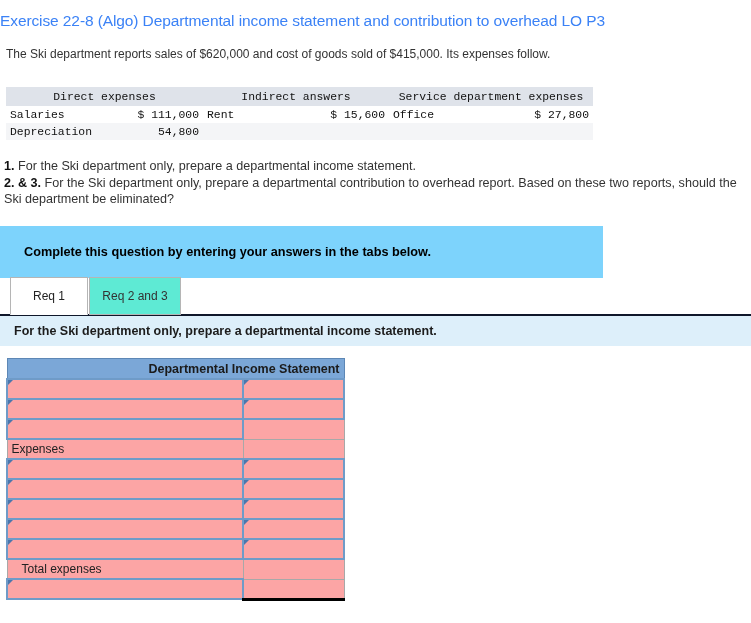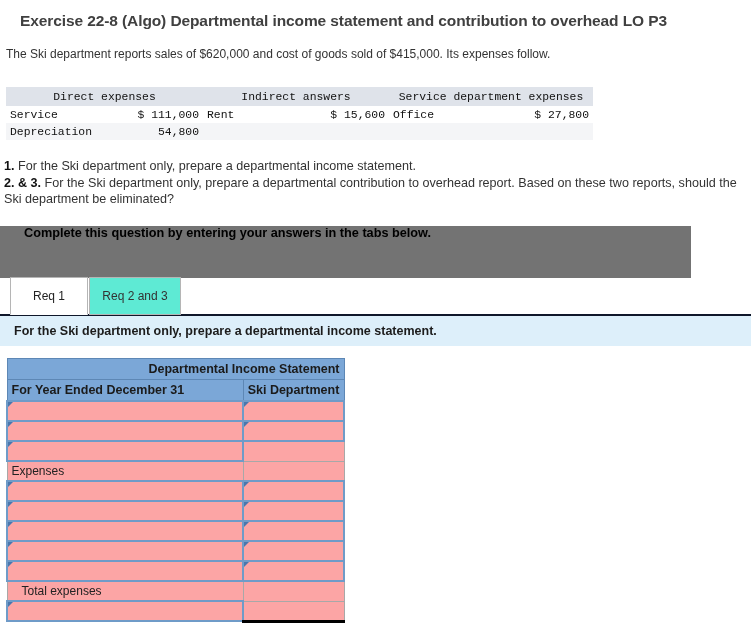--- a/index.html
+++ b/index.html
@@ -12,23 +12,23 @@
     height: 623px;
     font-family: "Liberation Sans", sans-serif;
     color: #1a1a1a;
     overflow: hidden;
     position: relative;
   }
 
   
   .exercise-title {
     font-size: 15.5px;
-    font-weight: bold;
-    color: #404040;
-    padding: 12px 0 0 20px;
+    font-weight: normal;
+    color: #3b82f6;
+    padding: 12px 0 0 0;
     letter-spacing: -0.1px;
     white-space: nowrap;
   }
 
   
   .intro-text {
     font-size: 12px;
     color: #333333;
     padding: 17px 0 0 6px;
   }
@@ -68,24 +68,25 @@
     font-size: 12.6px;
     color: #333333;
     line-height: 1.32;
     max-width: 742px;
   }
   .req-lines b { color: #111111; }
 
   
   .gray-banner {
     margin-top: 18px;
-    width: 691px;
+    width: 603px;
     height: 52px;
-    background: #737373;
+    background: #7dd3fc;
     display: flex;
+    align-items: center;
   }
   .gray-banner-text {
     font-size: 12.7px;
     font-weight: bold;
     color: #000000;
     padding-left: 24px;
   }
 
   
   .tab-strip {
@@ -219,21 +220,21 @@
     </colgroup>
     <thead>
       <tr>
         <th colspan="2">Direct expenses</th>
         <th colspan="2">Indirect answers</th>
         <th colspan="2">Service department expenses</th>
       </tr>
     </thead>
     <tbody>
       <tr>
-        <td class="lbl">Service</td>
+        <td class="lbl">Salaries</td>
         <td class="num">$ 111,000</td>
         <td class="lbl">Rent</td>
         <td class="num">$ 15,600</td>
         <td class="lbl">Office</td>
         <td class="num">$ 27,800</td>
       </tr>
       <tr class="alt">
         <td class="lbl">Depreciation</td>
         <td class="num">54,800</td>
         <td class="lbl"></td>
@@ -272,24 +273,20 @@
 <div class="sheet-wrap">
   <table class="sheet">
     <colgroup>
         <col class="c1">
         <col class="c2">
       </colgroup>
     <tbody>
       <tr>
         <td class="hdr-title" colspan="2">Departmental Income Statement</td>
       </tr>
-      <tr>
-        <td class="hdr-col">For Year Ended December 31</td>
-        <td class="hdr-col center">Ski Department</td>
-      </tr>
 
       <tr>
         <td class="cell-input"></td>
         <td class="cell-input"></td>
       </tr>
       <tr>
         <td class="cell-input"></td>
         <td class="cell-input"></td>
       </tr>
       <tr>

